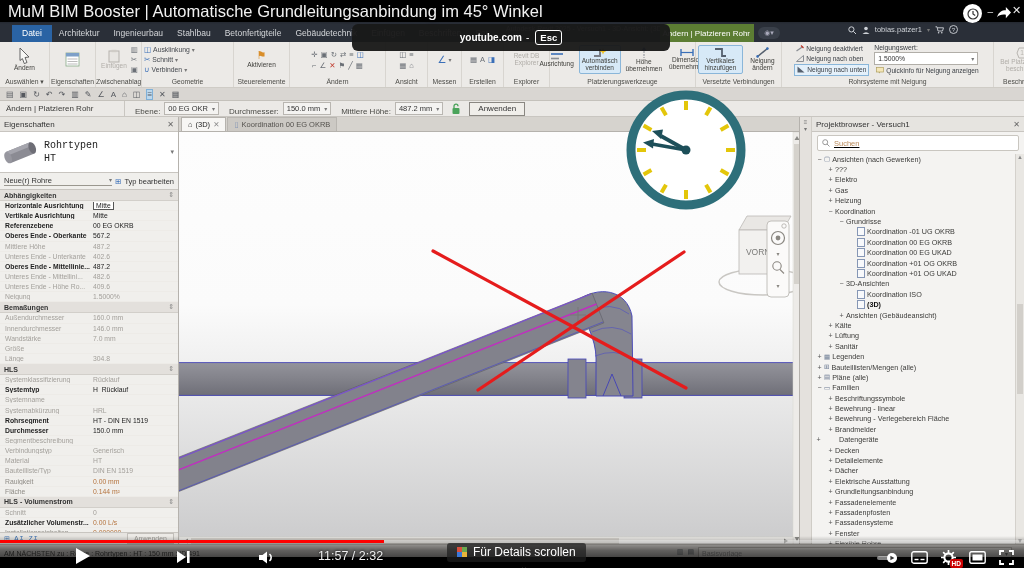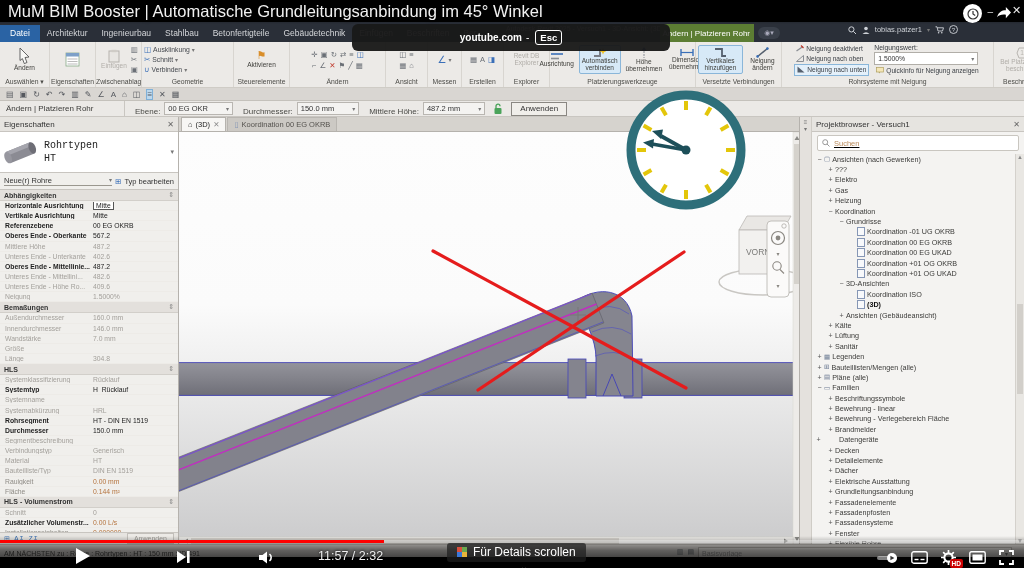--- a/index.html
+++ b/index.html
@@ -1,21 +1,21 @@
 <!DOCTYPE html>
 <html><head>
 <meta charset="utf-8">
 <style>
   html,body{margin:0;padding:0;background:#000;font-family:"Liberation Sans",sans-serif;}
   #stage{position:relative;width:1024px;height:568px;overflow:hidden;background:#000;}
   
   #revit{position:absolute;left:0;top:22px;width:1024px;height:535px;background:#ebe9e6;}
   #titlebar{position:relative;height:20px;background:#2a2f38;display:flex;align-items:flex-end;}
   .rtab{font-size:8.5px;color:#d5d7da;padding:3px 7px 4px;white-space:nowrap;}
-  .rtab.datei{background:#2a63a4;color:#fff;padding:3px 10px 4px;}
+  .rtab.datei{background:#2a63a4;color:#fff;padding:3px 10px 4px;margin-left:12px;}
   #app-title{position:absolute;left:506px;top:3px;font-size:7px;color:#aeb3ba;white-space:nowrap;}
   #tb-right{position:absolute;right:66px;top:3px;display:flex;align-items:center;gap:5px;color:#cfd3d8;font-size:7.5px;}
   #ctx-tab{position:absolute;left:660px;top:2px;width:94px;height:18px;background:#5c7d33;color:#fff;font-size:8px;display:flex;align-items:center;justify-content:flex-end;overflow:hidden;white-space:nowrap;padding-right:4px;box-sizing:border-box;}
   #ctx-pill{position:absolute;left:758px;top:5px;width:22px;height:12px;background:#3a404a;border-radius:6px;color:#aab;font-size:7px;text-align:center;line-height:12px;}
   
   #ribbon{height:45px;display:flex;background:#eceae7;border-bottom:1px solid #cfccc6;overflow:hidden;}
   .g-col{display:flex;flex-direction:column;border-right:1px solid #d8d5d0;box-sizing:border-box;flex:none;}
   .g-body{flex:1;display:flex;align-items:center;justify-content:center;gap:2px;padding:1px 2px;}
   .g-label{height:10px;font-size:6.8px;color:#4c4c48;text-align:center;line-height:10px;white-space:nowrap;overflow:hidden;}
   .rbtn{display:flex;flex-direction:column;align-items:center;justify-content:center;font-size:6.5px;color:#3c3c38;text-align:center;line-height:1.05;padding:1px 2px;border-radius:2px;}
@@ -30,21 +30,21 @@
   .radio-line.sel{border:1px solid #8ab6d9;background:#e4f0fa;}
   .combo{background:#fff;border:1px solid #b1aea8;font-size:6.8px;color:#333;display:flex;align-items:center;justify-content:space-between;padding:0 3px;height:11px;}
   .caret{font-size:6px;color:#777;}
   
   #qat{height:12px;background:#d9d6d2;display:flex;align-items:center;gap:6px;padding:0 6px;border-bottom:1px solid #c4c1bb;}
   .qat-icon{font-size:8px;color:#55585e;line-height:11px;}
   .qat-icon.active{background:#bcd7ec;border:1px solid #7fb0d8;line-height:9px;}
   #optbar{height:15px;background:#ebe9e6;border-bottom:1px solid #c9c6c1;display:flex;align-items:center;font-size:8px;color:#3a3a38;}
   #opt-mode{width:118px;padding-left:6px;border-right:1px solid #c9c6c1;height:100%;display:flex;align-items:center;}
   .opt-lab{margin:6px 4px 0 10px;color:#4a4a46;}
-  .opt-combo{background:#f4f3f1;border:1px solid #b9b6b1;height:11px;font-size:7.5px;display:flex;align-items:center;gap:18px;padding:0 3px;color:#333;}
+  .opt-combo{background:#f4f3f1;border:1px solid #b9b6b1;height:11px;font-size:7.5px;display:flex;align-items:center;gap:4px;padding:0 3px;color:#333;}
   #apply-btn{margin-left:8px;border:1px solid #8a8782;background:#f0eeea;font-size:8px;padding:0 8px;height:12px;line-height:12px;color:#333;}
   
   #main{display:flex;height:427px;}
   
   #props{width:178px;background:#f0efec;border-right:1px solid #b5b2ad;display:flex;flex-direction:column;font-size:7px;}
   .pal-head{height:14px;background:#e6e4e0;border-bottom:1px solid #c8c5c0;display:flex;align-items:center;justify-content:space-between;padding:0 4px;font-size:8px;color:#333;}
   .pal-x{color:#666;font-size:8px;}
   #type-sel{height:40px;background:#fff;border-bottom:1px solid #c8c5c0;display:flex;align-items:center;}
   #type-thumb{width:44px;height:34px;display:flex;align-items:center;justify-content:center;}
   #type-text{flex:1;font-size:10px;color:#222;line-height:1.3;font-family:Liberation Mono, monospace;}

